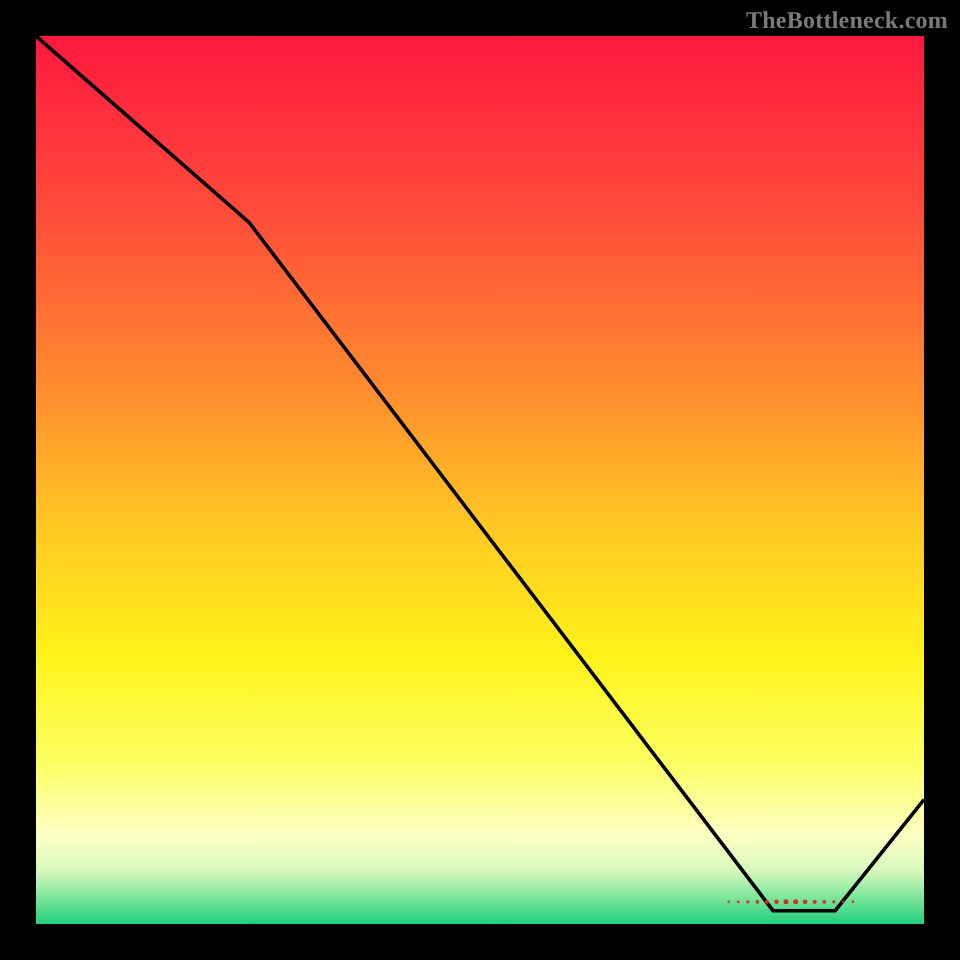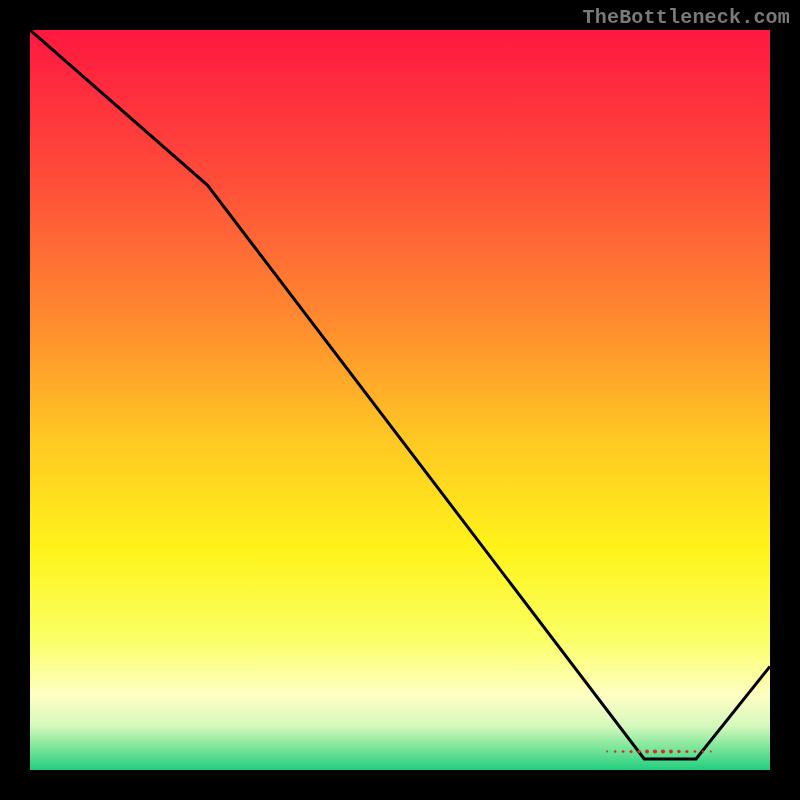--- a/index.html
+++ b/index.html
@@ -22,21 +22,21 @@
     top: 30px;
     width: 740px;
     height: 740px;
     overflow: hidden;
   }
   .attribution {
     position: absolute;
     top: 6px;
     right: 10px;
     color: #7a7a7a;
-    font-family: Liberation Mono, monospace;
+    font-family: Liberation Serif, serif;
     font-size: 20px;
     font-weight: 600;
     letter-spacing: 0.2px;
   }
   svg { display: block; }
 </style>
 </head>
 <body>
 
 <div class="outer">

